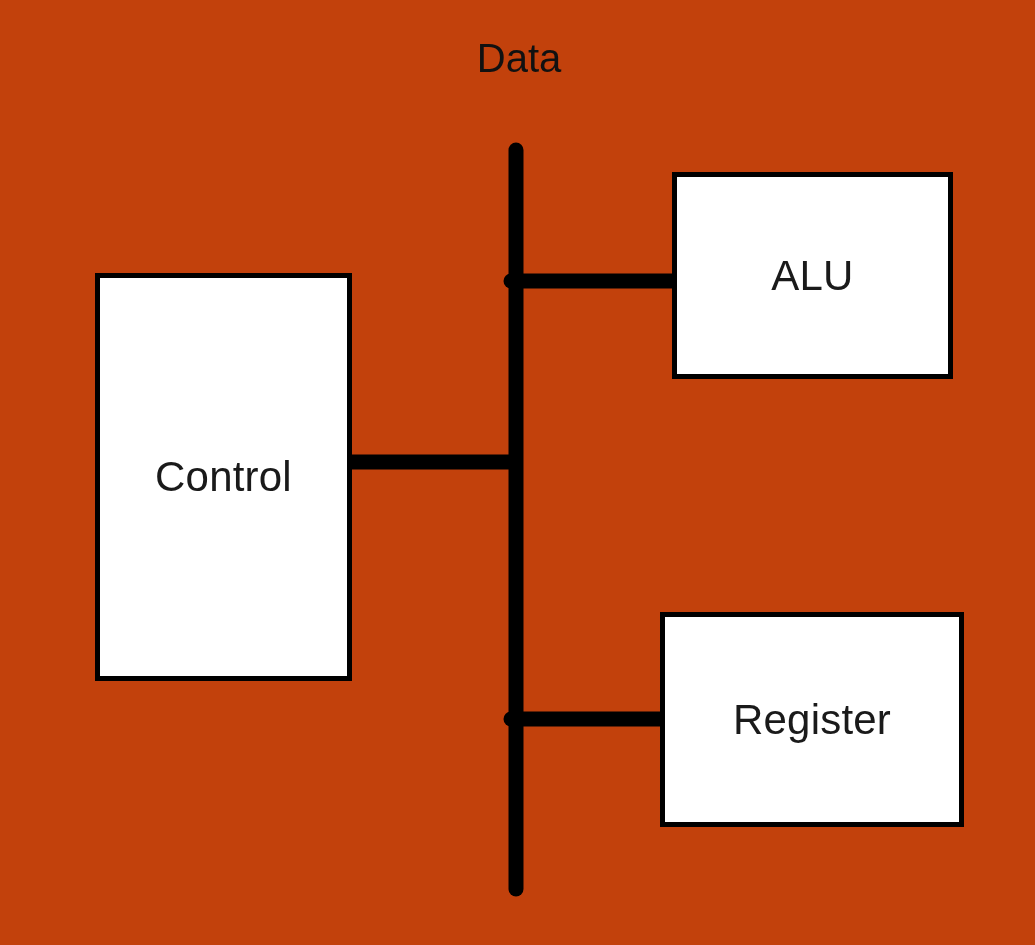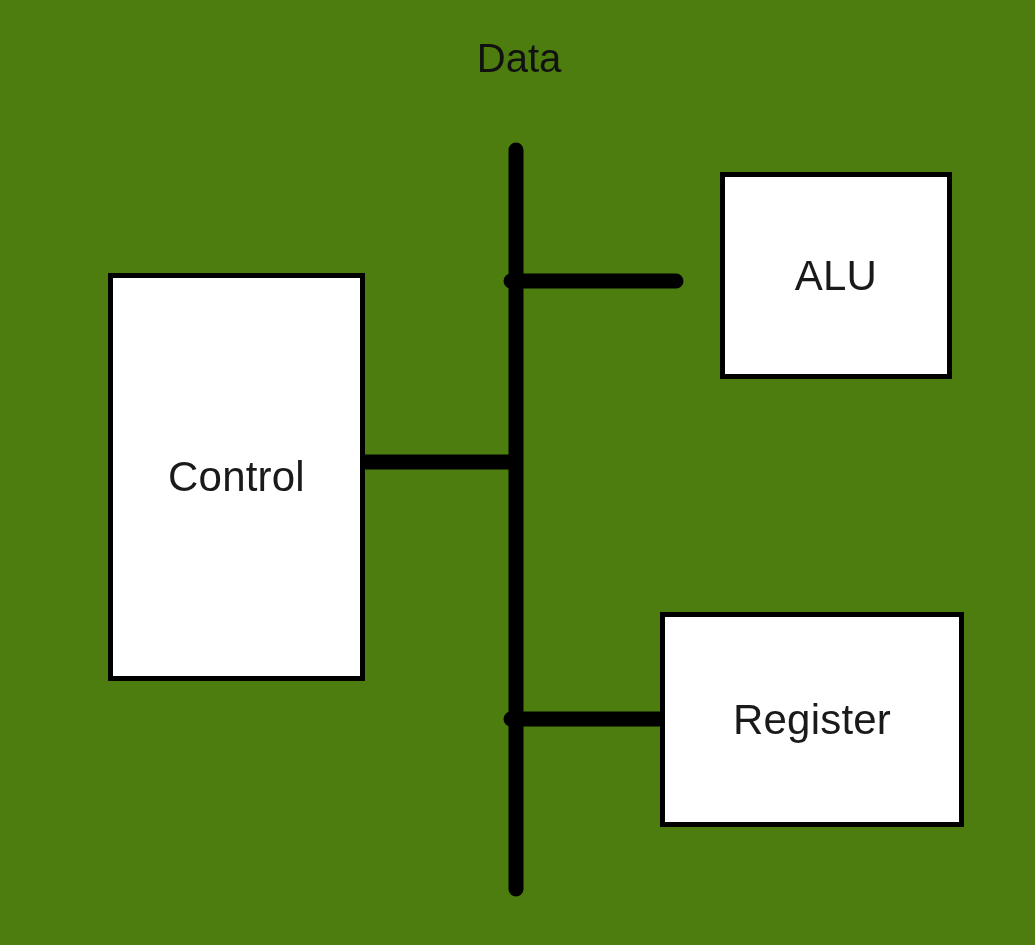--- a/index.html
+++ b/index.html
@@ -8,21 +8,21 @@
     padding: 0;
     background: #ffffff;
   }
   body {
     font-family: "Liberation Sans", sans-serif;
   }
   #diagram-canvas {
     position: relative;
     width: 1035px;
     height: 945px;
-    background: #4d7c0f;
+    background: #c2410c;
     overflow: hidden;
   }
   #diagram-svg {
     position: absolute;
     top: 0;
     left: 0;
     width: 1035px;
     height: 945px;
     display: block;
   }
@@ -72,25 +72,25 @@
 
     <line x1="511" y1="719" x2="664" y2="719" stroke="#000000" stroke-width="15" stroke-linecap="round"></line>
 
     <line x1="516" y1="150" x2="516" y2="889" stroke="#000000" stroke-width="15" stroke-linecap="round"></line>
   </svg>
 
   <div id="bus-caption" style="left: 369px; top: 36px; width: 300px;">
     <span class="cap-line">Data</span>
   </div>
 
-  <div class="node-box" style="left: 108px; top: 273px; width: 257px; height: 408px;">
+  <div class="node-box" style="left: 95px; top: 273px; width: 257px; height: 408px;">
     <span class="node-label">Control</span>
   </div>
 
-  <div class="node-box" style="left: 672px; top: 172px; width: 232px; height: 207px; margin-left: 48px;">
+  <div class="node-box" style="left: 672px; top: 172px; width: 281px; height: 207px;">
     <span class="node-label">ALU</span>
   </div>
 
   <div class="node-box" style="left: 660px; top: 612px; width: 304px; height: 215px;">
     <span class="node-label">Register</span>
   </div>
 
 </div>
 
 </body></html>

